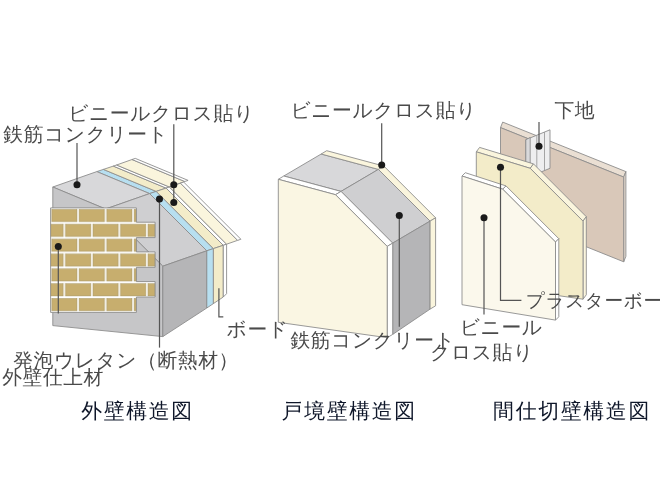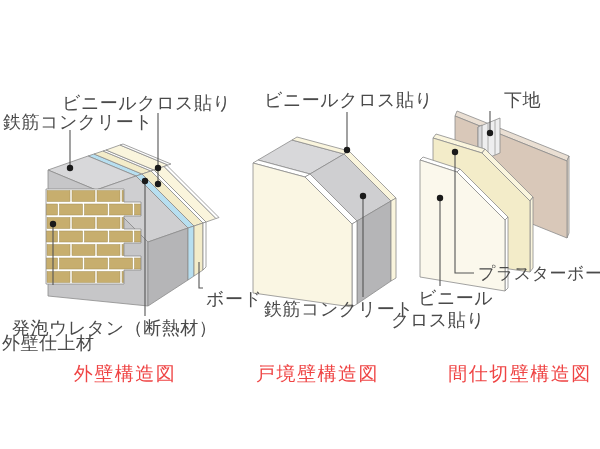--- a/index.html
+++ b/index.html
@@ -7,21 +7,21 @@
     position:relative;width:600px;height:449px;background:#ffffff;overflow:hidden;
     font-family:"Liberation Sans","DejaVu Sans",sans-serif;
     padding-left:35px;
   }
   #wallsvg{position:absolute;left:0;top:0;}
   .lbl{
     position:absolute;color:#4a4a4a;font-size:18px;line-height:22px;
     letter-spacing:0.5px;white-space:nowrap;
   }
   .cap{
-    position:absolute;color:#ef4444;font-size:19px;letter-spacing:1.5px;
+    position:absolute;color:#0f172a;font-size:19px;letter-spacing:1.5px;
     text-align:center;white-space:nowrap;
   }
 </style>
 </head>
 <body>
 
 <div id="stage">
 
 <svg id="wallsvg" width="600" height="449" viewBox="0 0 600 449">
   <defs>

